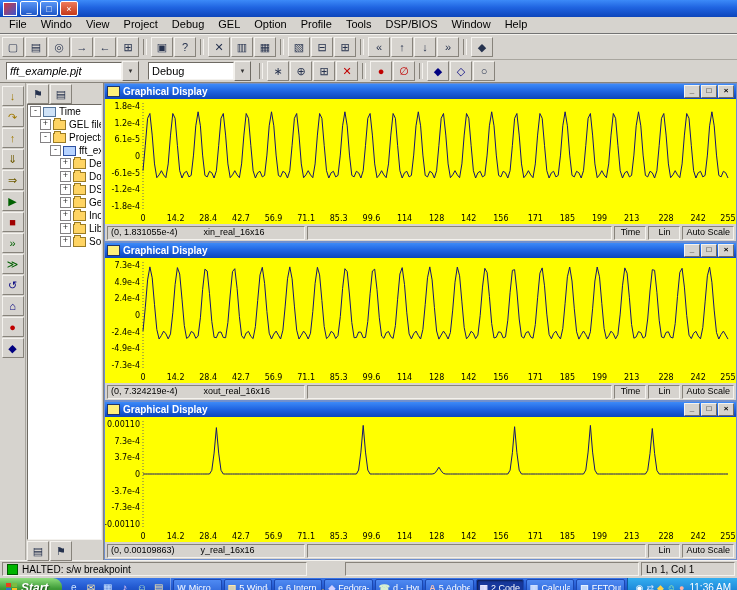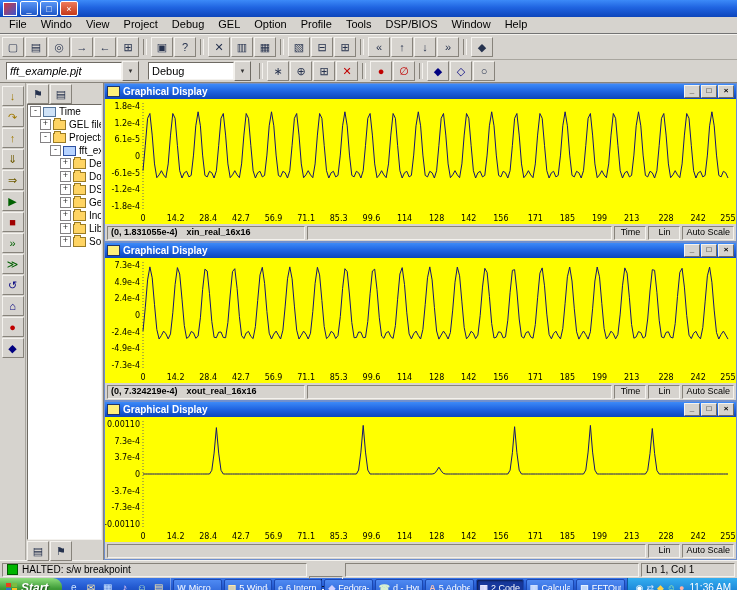--- a/index.html
+++ b/index.html
@@ -43,25 +43,25 @@
   .gd-window{flex:1;display:flex;flex-direction:column;border:1px solid #6f8fce;min-height:0;}
   .gd-titlebar{height:15px;flex:0 0 15px;display:flex;align-items:center;gap:3px;padding:0 2px;background:linear-gradient(180deg,#3c8af8,#1f63e0 50%,#0d45bb);color:#fff;font-size:10px;font-weight:bold;}
   .gd-icon{width:11px;height:9px;background:#ffef7a;border:1px solid #223366;flex:0 0 auto;}
   .gd-title{flex:1;white-space:nowrap;overflow:hidden;}
   .gd-btns{display:flex;gap:1px;}
   .gd-btn{width:14px;height:11px;background:#d6d3ce;border:1px solid;border-color:#f4f2ee #6e6a63 #6e6a63 #f4f2ee;font-size:8px;line-height:9px;text-align:center;color:#000;}
   .plot{flex:1;min-height:0;background:#ffff00;display:block;width:100%;}
   .plot text{font-family:"DejaVu Sans",sans-serif;font-size:8px;fill:#000;}
   .gd-status{height:15px;flex:0 0 15px;display:flex;align-items:center;gap:2px;background:#d6d3ce;padding:1px 2px;font-size:9px;}
   .gd-panel{height:12px;line-height:11px;border:1px solid;border-color:#87837b #f4f2ee #f4f2ee #87837b;padding:0 3px;white-space:nowrap;overflow:hidden;color:#000;}
-  .coordpanel{width:190px;display:flex;gap:9px;flex:0 0 auto;font-weight:bold;}
+  .coordpanel{width:190px;display:flex;gap:26px;flex:0 0 auto;}
   .gd-spacer{flex:1;}
   .gd-mode{min-width:24px;text-align:center;flex:0 0 auto;}
   
-  .statusbar{height:15px;display:flex;align-items:center;gap:2px;background:#d6d3ce;padding:1px 2px;font-size:10px;border-top:1px solid #f4f2ee;}
+  .statusbar{height:15px;display:flex;gap:2px;background:#d6d3ce;padding:1px 2px;font-size:10px;border-top:1px solid #f4f2ee;}
   .sb-panel{height:12px;border:1px solid;border-color:#87837b #f4f2ee #f4f2ee #87837b;padding:0 4px;display:flex;align-items:center;gap:4px;white-space:nowrap;overflow:hidden;color:#000;}
   .sb-left{width:295px;flex:0 0 auto;}
   .halt-led{width:9px;height:9px;background:#00b400;border:1px solid #005a00;flex:0 0 auto;}
   .sb-le{width:24px;justify-content:center;flex:0 0 auto;margin-top:27px;}
   .sb-fill{flex:1;}
   .sb-cursor{width:84px;flex:0 0 auto;}
   
   .taskbar{height:19px;display:flex;align-items:stretch;background:linear-gradient(180deg,#3b77e8 0%,#2258cf 50%,#1747ad 100%);}
   .startbtn{display:flex;align-items:center;gap:4px;padding:0 14px 0 6px;background:linear-gradient(180deg,#8ede7c 0%,#3f9c38 55%,#2e7d2a 100%);border-radius:0 9px 9px 0;color:#fff;font-weight:bold;font-style:italic;font-size:12px;text-shadow:1px 1px 1px rgba(0,0,0,.5);flex:0 0 auto;}
   .flag{width:11px;height:10px;display:grid;grid-template-columns:1fr 1fr;grid-template-rows:1fr 1fr;gap:1px;}
@@ -464,20 +464,24 @@
             <text x="462.4117647058824" y="122" text-anchor="middle">185</text>
             <text x="494.52941176470586" y="122" text-anchor="middle">199</text>
             <text x="526.6470588235294" y="122" text-anchor="middle">213</text>
             <text x="561.0588235294117" y="122" text-anchor="middle">228</text>
             <text x="593.1764705882352" y="122" text-anchor="middle">242</text>
             <text x="623" y="122" text-anchor="middle">255</text>
             <line x1="38" y1="4" x2="38" y2="111" stroke="#666" stroke-width="1" stroke-dasharray="1,2"></line>
             <polyline points="38.0,57.0 40.3,57.0 42.6,57.0 44.9,57.0 47.2,57.0 49.5,57.0 51.8,57.0 54.1,57.0 56.4,57.0 58.6,57.0 60.9,57.0 63.2,57.0 65.5,57.0 67.8,57.0 70.1,57.0 72.4,57.0 74.7,57.0 77.0,57.0 79.3,57.0 81.6,57.0 83.9,57.0 86.2,57.0 88.5,57.0 90.8,57.0 93.1,57.0 95.4,57.0 97.6,57.0 99.9,57.0 102.2,57.0 104.5,57.0 106.8,53.3 109.1,36.1 111.4,10.6 113.7,36.1 116.0,53.3 118.3,57.0 120.6,57.0 122.9,57.0 125.2,57.0 127.5,57.0 129.8,57.0 132.1,57.0 134.4,57.0 136.6,57.0 138.9,57.0 141.2,57.0 143.5,57.0 145.8,57.0 148.1,57.0 150.4,57.0 152.7,57.0 155.0,57.0 157.3,57.0 159.6,57.0 161.9,57.0 164.2,57.0 166.5,57.0 168.8,57.0 171.1,57.0 173.4,57.0 175.6,57.0 177.9,57.0 180.2,57.0 182.5,57.0 184.8,57.0 187.1,57.0 189.4,57.0 191.7,57.0 194.0,57.0 196.3,57.0 198.6,57.0 200.9,57.0 203.2,57.0 205.5,57.0 207.8,57.0 210.1,57.0 212.4,57.0 214.6,57.0 216.9,57.0 219.2,57.0 221.5,57.0 223.8,57.0 226.1,57.0 228.4,57.0 230.7,57.0 233.0,57.0 235.3,57.0 237.6,57.0 239.9,57.0 242.2,57.0 244.5,57.0 246.8,57.0 249.1,57.0 251.4,57.0 253.6,53.1 255.9,35.1 258.2,8.4 260.5,35.1 262.8,53.1 265.1,57.0 267.4,57.0 269.7,57.0 272.0,57.0 274.3,57.0 276.6,57.0 278.9,57.0 281.2,57.0 283.5,57.0 285.8,57.0 288.1,57.0 290.4,57.0 292.6,57.0 294.9,57.0 297.2,57.0 299.5,57.0 301.8,57.0 304.1,57.0 306.4,57.0 308.7,57.0 311.0,57.0 313.3,57.0 315.6,57.0 317.9,57.0 320.2,57.0 322.5,57.0 324.8,57.0 327.1,57.0 329.4,56.5 331.6,53.9 333.9,50.2 336.2,53.9 338.5,56.5 340.8,57.0 343.1,57.0 345.4,57.0 347.7,57.0 350.0,57.0 352.3,57.0 354.6,57.0 356.9,57.0 359.2,57.0 361.5,57.0 363.8,57.0 366.1,57.0 368.4,57.0 370.6,57.0 372.9,57.0 375.2,57.0 377.5,57.0 379.8,57.0 382.1,57.0 384.4,57.0 386.7,57.0 389.0,57.0 391.3,57.0 393.6,57.0 395.9,57.0 398.2,57.0 400.5,57.0 402.8,57.0 405.1,53.2 407.4,35.7 409.6,9.7 411.9,35.7 414.2,53.2 416.5,57.0 418.8,57.0 421.1,57.0 423.4,57.0 425.7,57.0 428.0,57.0 430.3,57.0 432.6,57.0 434.9,57.0 437.2,57.0 439.5,57.0 441.8,57.0 444.1,57.0 446.4,57.0 448.6,57.0 450.9,57.0 453.2,57.0 455.5,57.0 457.8,57.0 460.1,57.0 462.4,57.0 464.7,57.0 467.0,57.0 469.3,57.0 471.6,57.0 473.9,57.0 476.2,57.0 478.5,57.0 480.8,53.1 483.1,35.1 485.4,8.4 487.6,35.1 489.9,53.1 492.2,57.0 494.5,57.0 496.8,57.0 499.1,57.0 501.4,57.0 503.7,57.0 506.0,57.0 508.3,57.0 510.6,57.0 512.9,57.0 515.2,57.0 517.5,57.0 519.8,57.0 522.1,57.0 524.4,57.0 526.6,57.0 528.9,57.0 531.2,57.0 533.5,57.0 535.8,57.0 538.1,57.0 540.4,57.0 542.7,53.4 545.0,36.5 547.3,11.5 549.6,36.5 551.9,53.4 554.2,57.0 556.5,57.0 558.8,57.0 561.1,57.0 563.4,57.0 565.6,57.0 567.9,57.0 570.2,57.0 572.5,57.0 574.8,57.0 577.1,57.0 579.4,57.0 581.7,57.0 584.0,57.0 586.3,57.0 588.6,57.0 590.9,57.0 593.2,57.0 595.5,57.0 597.8,57.0 600.1,57.0 602.4,57.0 604.6,57.0 606.9,57.0 609.2,57.0 611.5,57.0 613.8,57.0 616.1,57.0 618.4,57.0 620.7,57.0 623.0,57.0" fill="none" stroke="#15156e" stroke-width="1"></polyline>
           </svg>
           <div class="gd-status">
+            <span class="gd-panel coordpanel">
+              <span>(0, 0.00109863)</span>
+              <span>y_real_16x16</span>
+            </span>
             <span class="gd-panel gd-spacer"></span>
             <span class="gd-panel gd-mode">Lin</span>
             <span class="gd-panel gd-mode">Auto Scale</span>
           </div>
         </div>
       </div>
   </div>
 
   <div class="statusbar">
     <span class="sb-panel sb-left">

